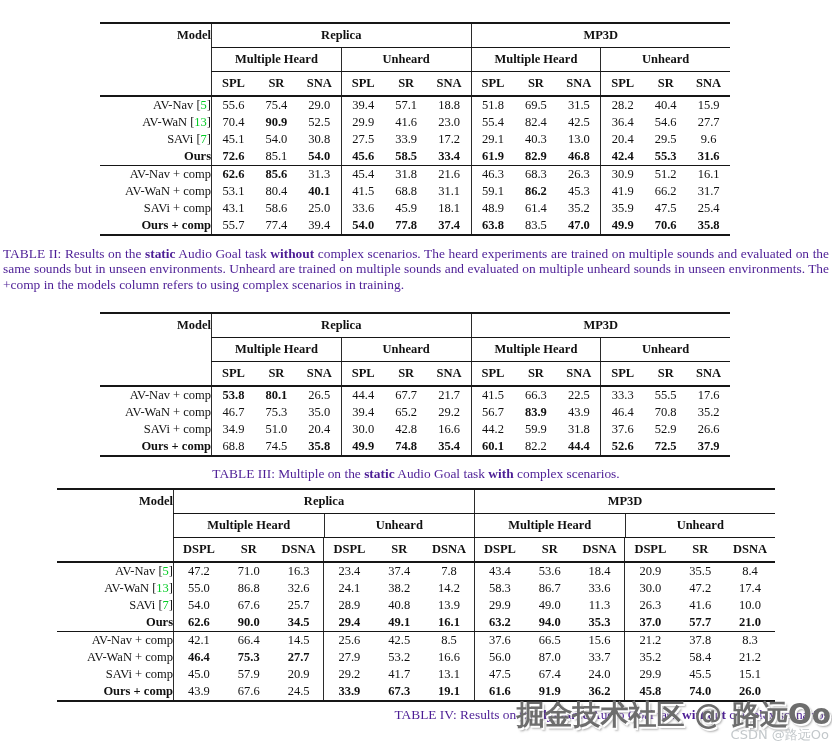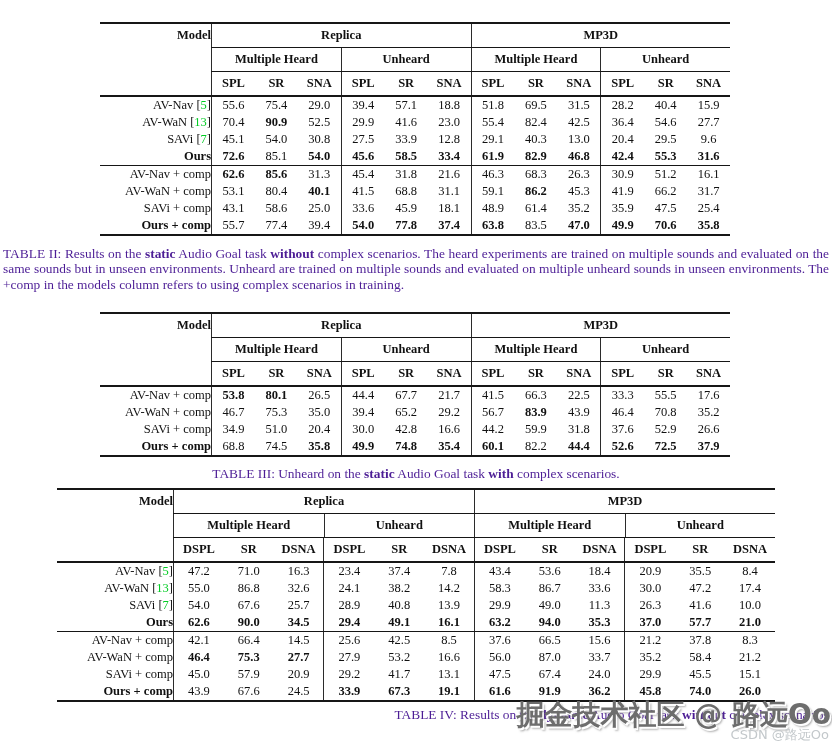--- a/index.html
+++ b/index.html
@@ -110,21 +110,21 @@
       <div class="cell vcell">54.6</div>
       <div class="cell vcell">27.7</div>
     </div>
     <div class="drow">
       <div class="cell mcell">SAVi&nbsp;[<span class="cite">7</span>]</div>
       <div class="cell vcell bl">45.1</div>
       <div class="cell vcell">54.0</div>
       <div class="cell vcell">30.8</div>
       <div class="cell vcell bl">27.5</div>
       <div class="cell vcell">33.9</div>
-      <div class="cell vcell">12.8</div>
+      <div class="cell vcell">17.2</div>
       <div class="cell vcell bl">29.1</div>
       <div class="cell vcell">40.3</div>
       <div class="cell vcell">13.0</div>
       <div class="cell vcell bl">20.4</div>
       <div class="cell vcell">29.5</div>
       <div class="cell vcell">9.6</div>
     </div>
     <div class="drow">
       <div class="cell mcell b">Ours</div>
       <div class="cell vcell bl b">72.6</div>
@@ -296,21 +296,21 @@
       <div class="cell vcell b">35.4</div>
       <div class="cell vcell bl b">60.1</div>
       <div class="cell vcell">82.2</div>
       <div class="cell vcell b">44.4</div>
       <div class="cell vcell bl b">52.6</div>
       <div class="cell vcell b">72.5</div>
       <div class="cell vcell b">37.9</div>
     </div>
     <div class="rule"></div>
   </div>
-<div class="caption" id="cap-1"><span>TABLE III: Unheard on the </span><span class="b">static</span><span> Audio Goal task </span><span class="b">with</span><span> complex scenarios.</span></div>
+<div class="caption" id="cap-1"><span>TABLE III: Multiple on the </span><span class="b">static</span><span> Audio Goal task </span><span class="b">with</span><span> complex scenarios.</span></div>
 
 <div class="tbl" id="tbl-2">
     <div class="rule"></div>
     <div class="hrow">
       <div class="cell mcell hb">Model</div>
       <div class="cell gcell bl hb">Replica</div>
       <div class="cell gcell bl hb">MP3D</div>
     </div>
     <div class="cmidwrap">
       <div class="cmidline"></div>

